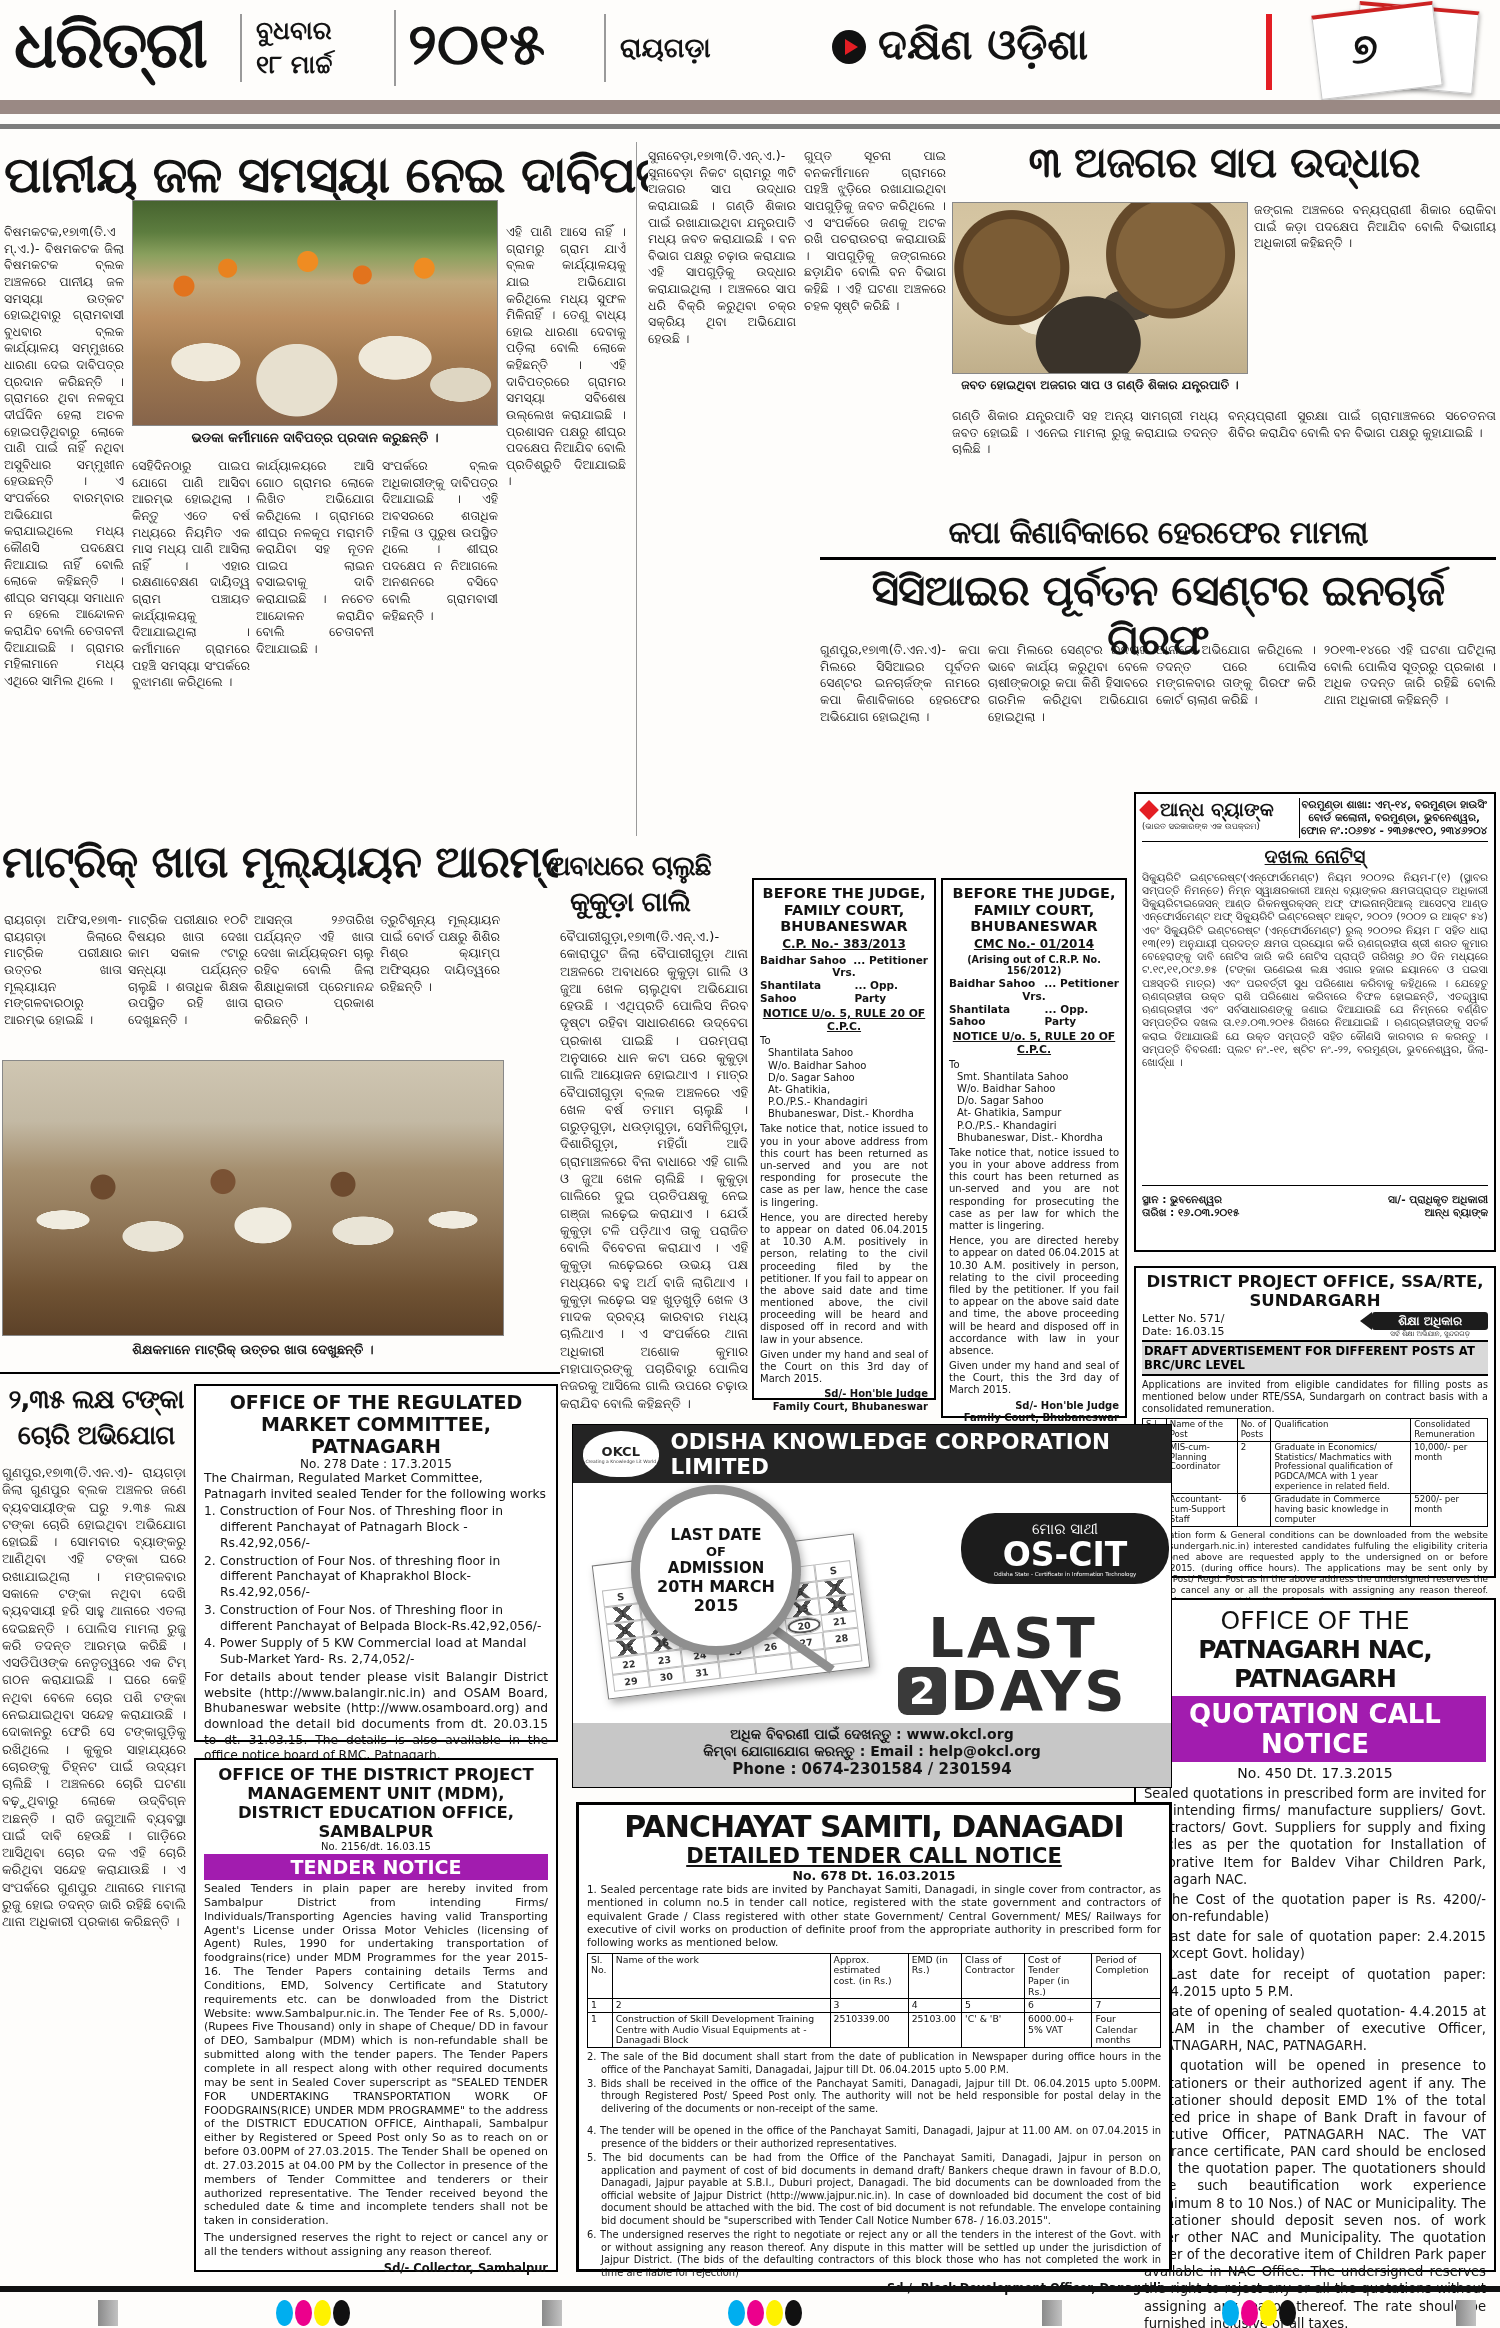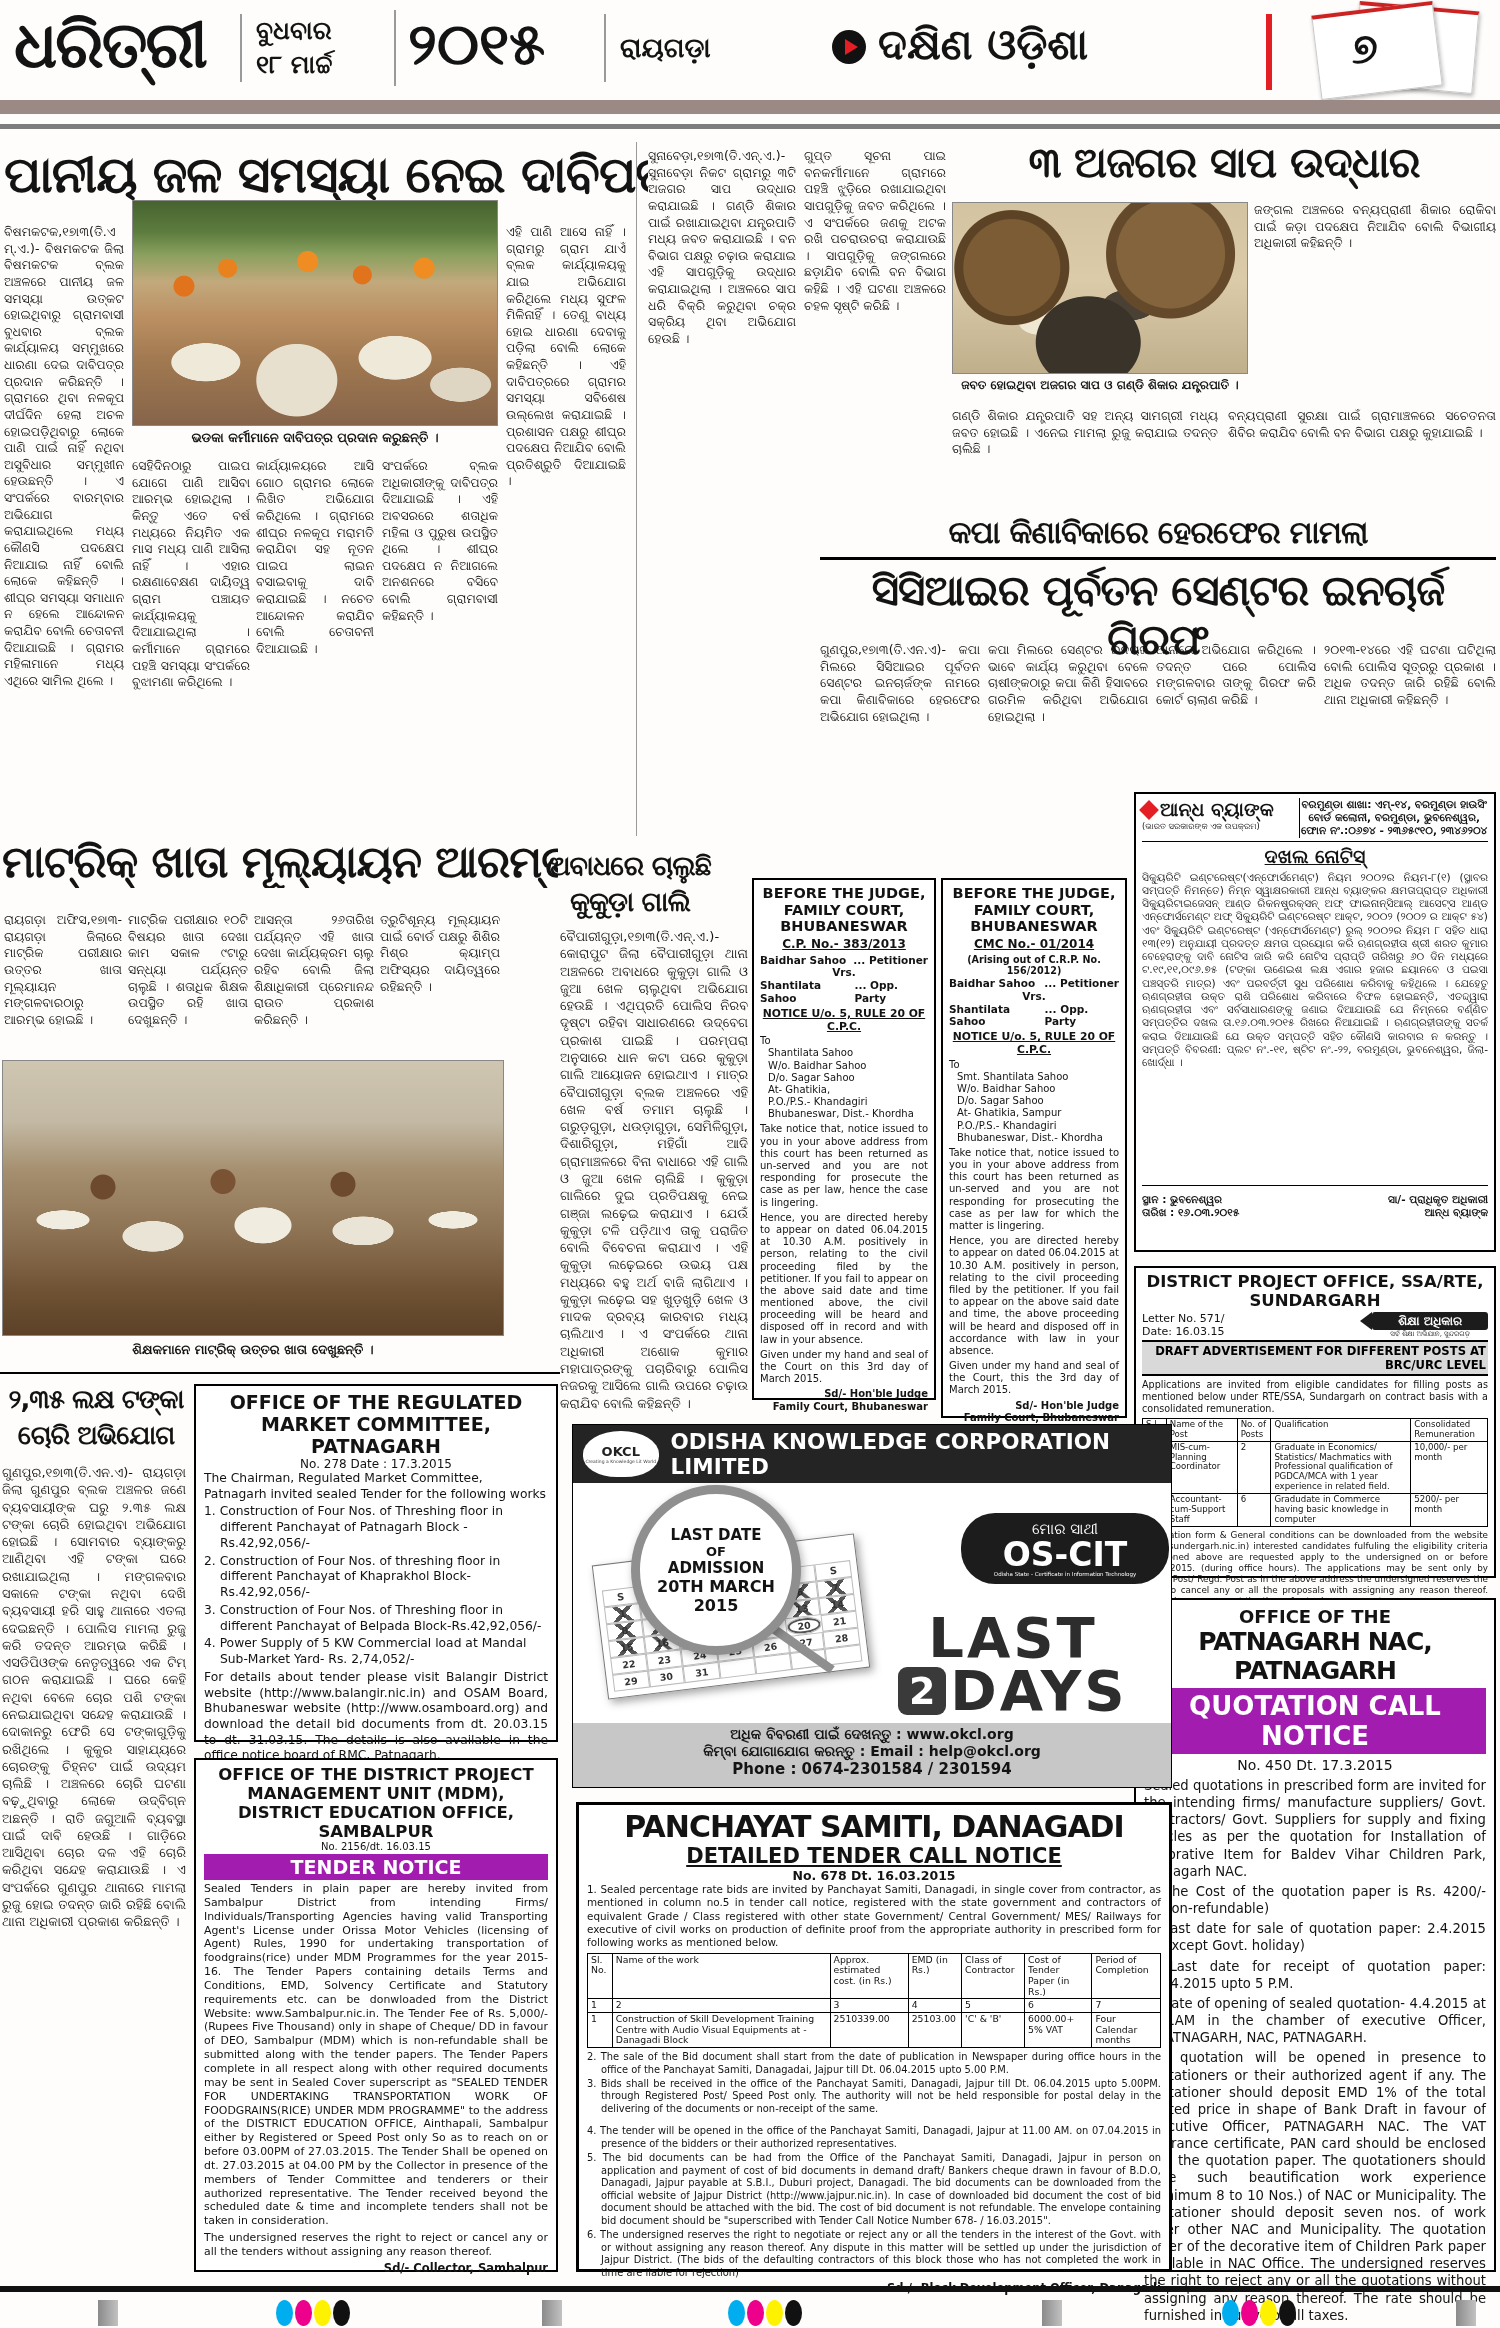--- a/index.html
+++ b/index.html
@@ -9,21 +9,21 @@
   .b{font-weight:bold}
   .ctr{text-align:center}
   .rt{text-align:right}
   .jst{text-align:justify}
   .body-sm{font-size:12.5px;line-height:1.33;text-align:justify;word-break:break-word}
   .body-xs{font-size:10.3px;line-height:1.25;text-align:justify;word-break:break-word}
   .hl{font-weight:800;letter-spacing:-1px}
   .vr{background:#9a9a9a;width:1px}
   .box{border:2px solid #000;background:#fff;box-sizing:border-box}
   .blackbar{background:#a21caf;color:#fff;font-weight:800;text-align:center}
-  .graybar{background:#d9d9d9;color:#000;font-weight:800;text-align:right}
+  .graybar{background:#d9d9d9;color:#000;font-weight:800;text-align:left}
   
   .mast-name{font-size:64px;font-weight:900;letter-spacing:-2px}
   .play{width:34px;height:34px;border-radius:50%;background:#111;display:flex;align-items:center;justify-content:center}
   .play-tri{width:0;height:0;border-top:8px solid transparent;border-bottom:8px solid transparent;border-left:13px solid #e31e24;margin-left:4px}
   .redbar{background:#e31e24}
   .pf{position:absolute;background:#fff;border:1px solid #c9c9c9;box-shadow:1px 2px 4px rgba(0,0,0,.3)}
   
   .photo{box-sizing:border-box;border:1px solid #888}
   .photo-lead{background:
     radial-gradient(circle at 14% 38%,#e2731d 0 10px,transparent 11px),
@@ -275,21 +275,21 @@
         <td>5200/- per month</td>
       </tr>
     </tbody>
       </table>
     <div class="body-xs" style="margin-top:3px;font-size:8.8px">Application form &amp; General conditions can be downloaded from the website (www.sundergarh.nic.in) interested candidates fulfuling the eligibility criteria mentioned above are requested apply to the undersigned on or before 31.03.2015. (during office hours). The applications may be sent only by Speed Post/ Regd. Post as in the above address the undersigned reserves the right to cancel any or all the proposals with assigning any reason thereof. Vanancies may very at the time of actual engagement.</div>
     <div class="rt" style="font-size:9.4px">By the Order of Collector-cum-Chairperson, SSA, Sundargarh</div>
     <div class="rt b" style="font-size:9.8px">Sd./- District Project Coordinator, SSA, Sundargarh</div>
   </div>
 
   <div class="abs box" style="left:1134px;top:1598px;width:362px;height:674px;padding:6px 8px">
-    <div class="ctr" style="font-size:18px;font-weight:700">OFFICE OF THE</div>
+    <div class="ctr" style="font-size:25px;font-weight:400">OFFICE OF THE</div>
     <div class="ctr" style="font-size:25px;font-weight:800;letter-spacing:-1px">PATNAGARH NAC, PATNAGARH</div>
     <div class="blackbar" style="font-size:26px;padding:3px 0;margin:3px 0">QUOTATION CALL NOTICE</div>
     <div class="ctr" style="font-size:14px">No. 450 Dt. 17.3.2015</div>
     <div class="jst" style="font-size:13.2px;line-height:1.3;margin-top:4px">Sealed quotations in prescribed form are invited for the intending firms/ manufacture suppliers/ Govt. Contractors/ Govt. Suppliers for supply and fixing articles as per the quotation for Installation of decorative Item for Baldev Vihar Children Park, Patnagarh NAC.</div>
     <div style="font-size:13.2px;line-height:1.3;margin-top:3px">
         <div style="margin:3px 0;text-align:justify;padding-left:14px;text-indent:-14px">1. The Cost of the quotation paper is Rs. 4200/- (non-refundable)</div>
         <div style="margin:3px 0;text-align:justify;padding-left:14px;text-indent:-14px">2. Last date for sale of quotation paper: 2.4.2015 (Except Govt. holiday)</div>
         <div style="margin:3px 0;text-align:justify;padding-left:14px;text-indent:-14px">3. Last date for receipt of quotation paper: 2.4.2015 upto 5 P.M.</div>
         <div style="margin:3px 0;text-align:justify;padding-left:14px;text-indent:-14px">4. Date of opening of sealed quotation- 4.4.2015 at 11AM in the chamber of executive Officer, PATNAGARH, NAC, PATNAGARH.</div>
       </div>

